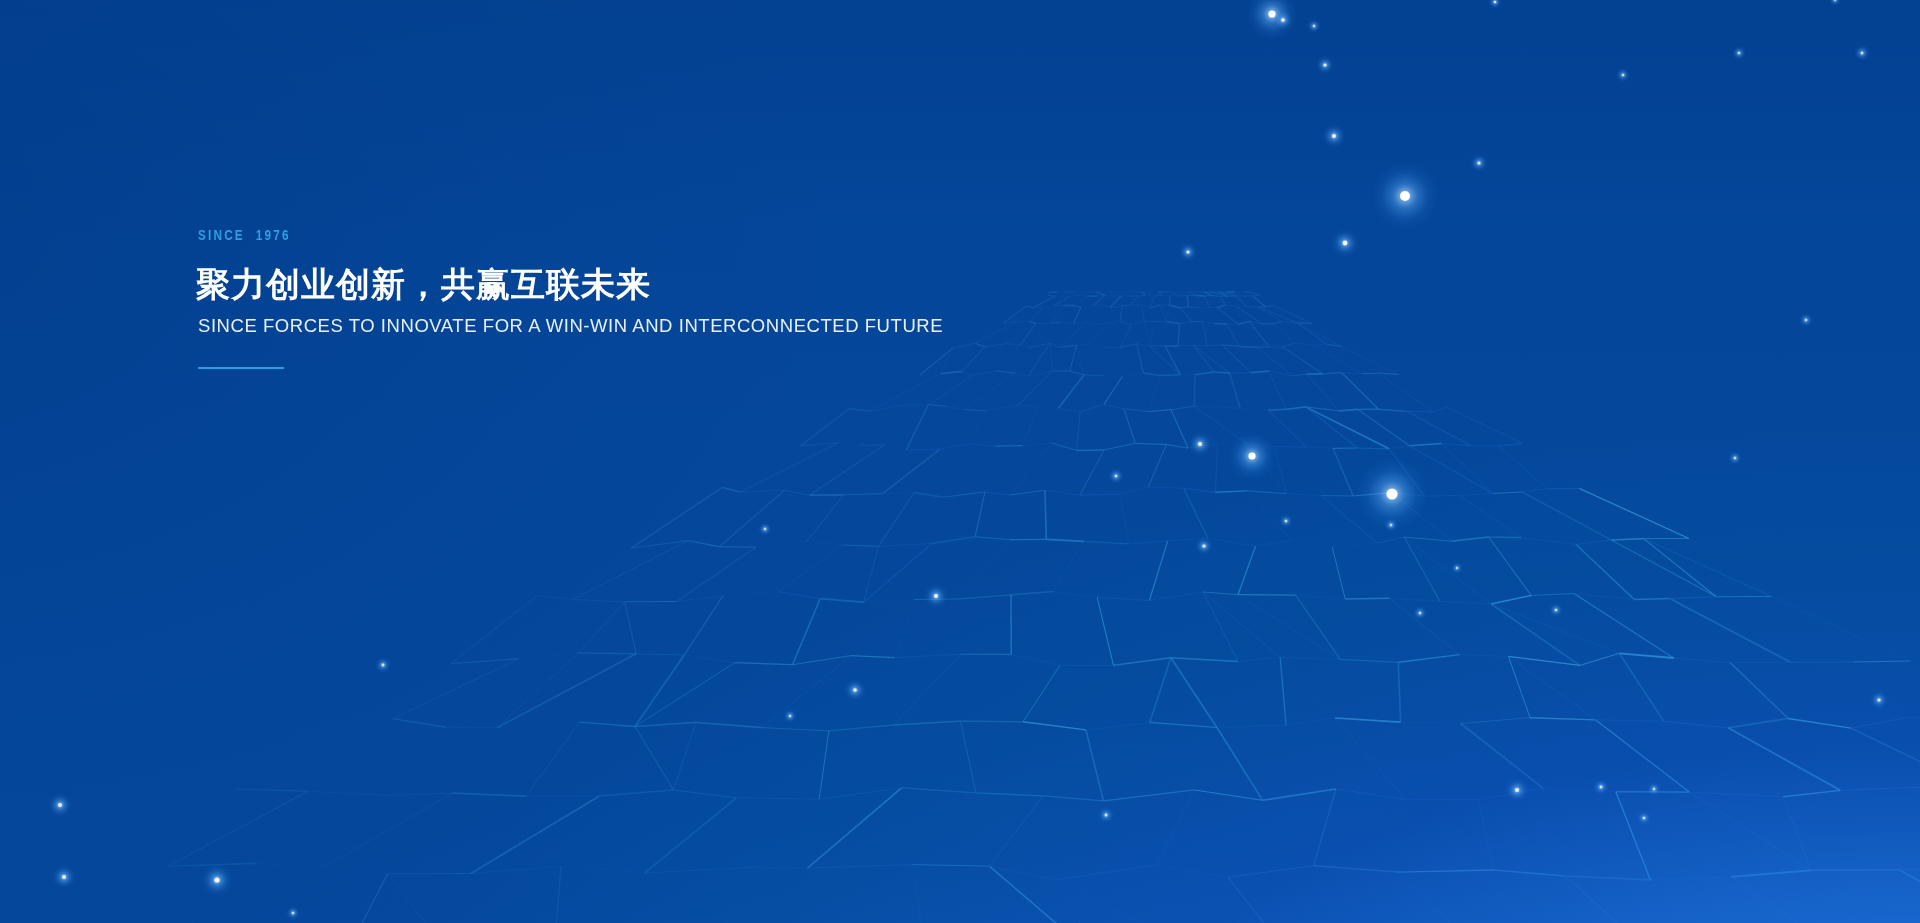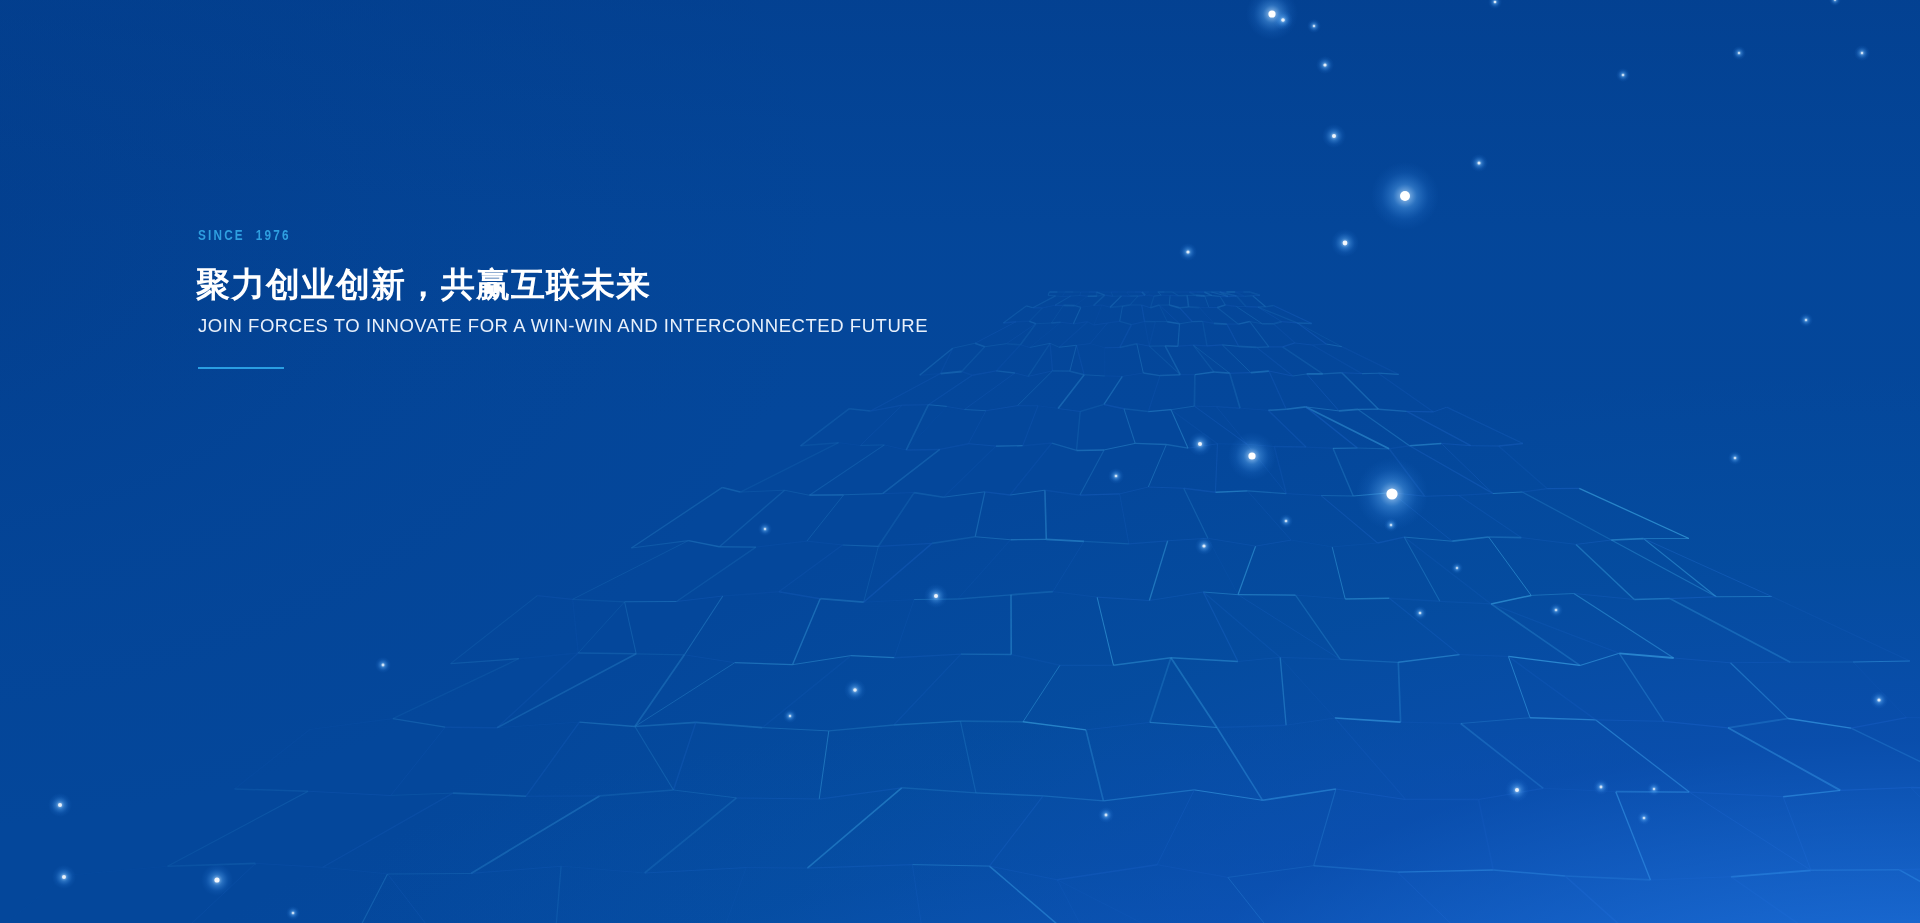--- a/index.html
+++ b/index.html
@@ -1000,17 +1000,17 @@
           <circle cx="1644" cy="818" r="1.3" fill="#ffffff" fill-opacity="0.55"></circle>
           <circle cx="1106" cy="815" r="8" fill="url(#halo)"></circle>
           <circle cx="1106" cy="815" r="1.4" fill="#ffffff" fill-opacity="0.6"></circle>
         </g>
     </svg>
   </div>
 
   <div class="content">
     <div class="eyebrow">SINCE  1976</div>
     <h1 class="headline">聚力创业创新，共赢互联未来</h1>
-    <p class="subline">JOIN FORCES TO INNOVATE FOR A WIN-WIN AND INTERCONNECTED FUTURE</p>
+    <p class="subline">SINCE FORCES TO INNOVATE FOR A WIN-WIN AND INTERCONNECTED FUTURE</p>
     <div class="rule"></div>
   </div>
 
 </div>
 
 </body></html>

